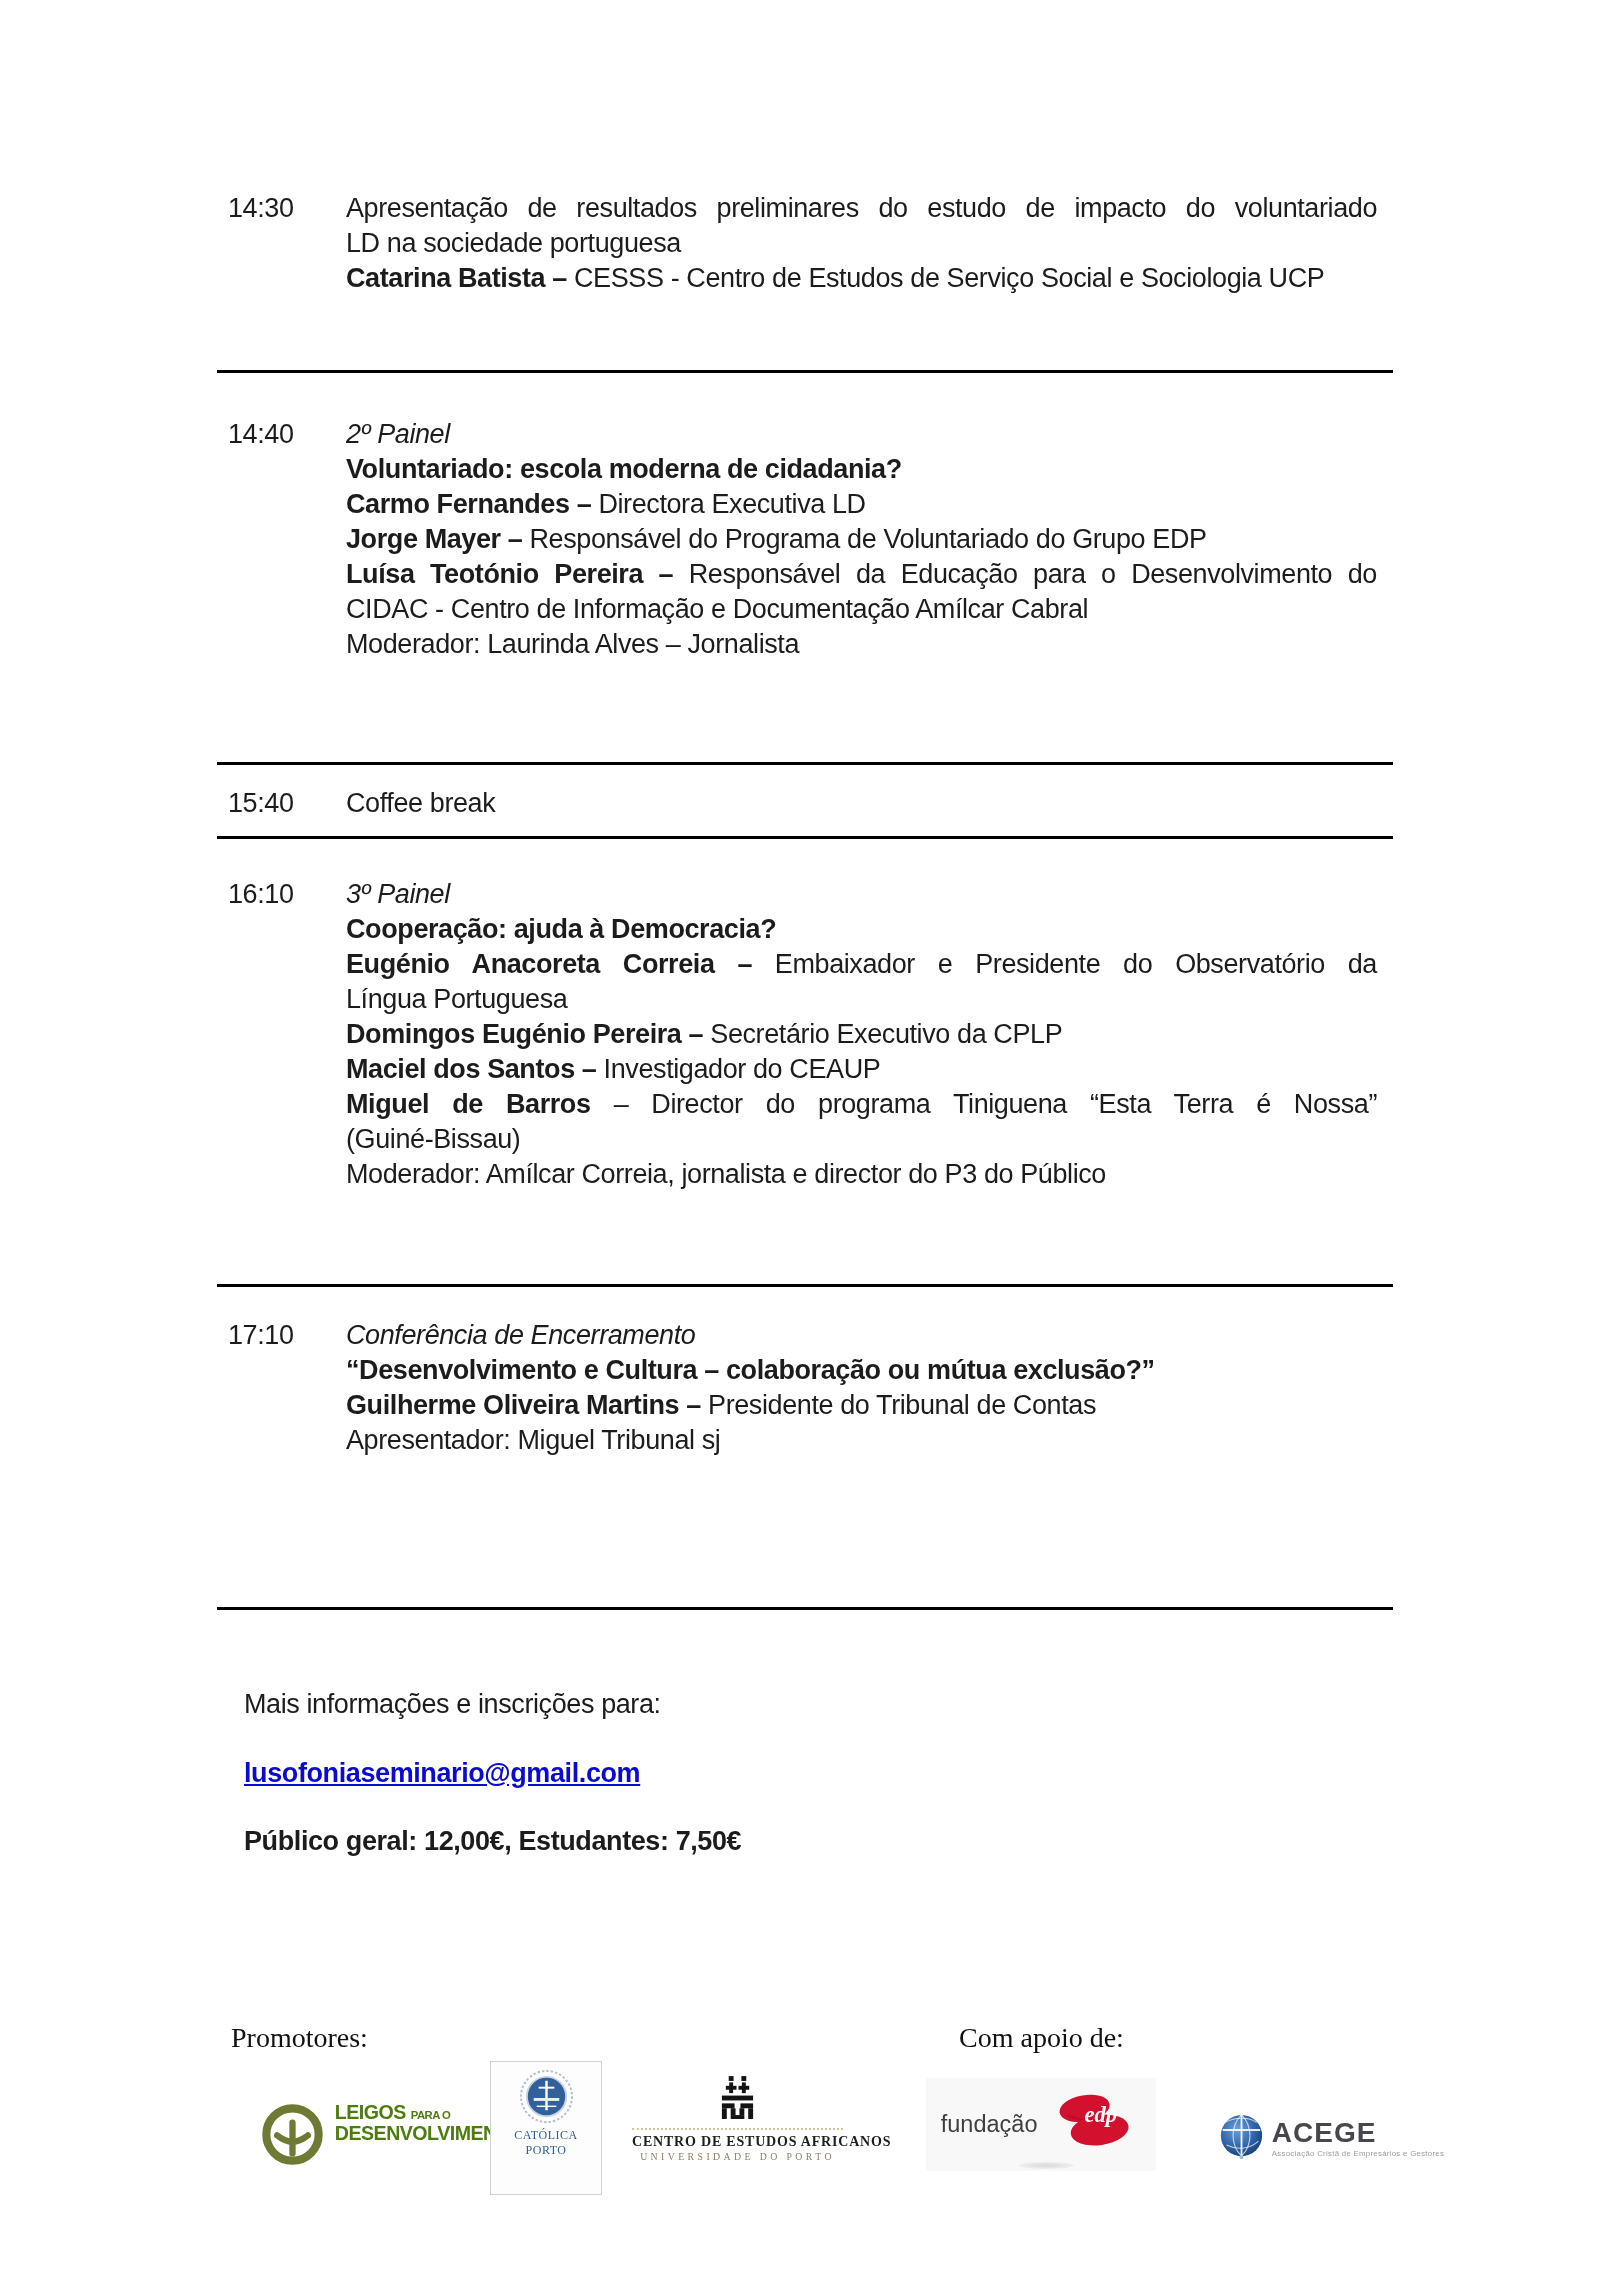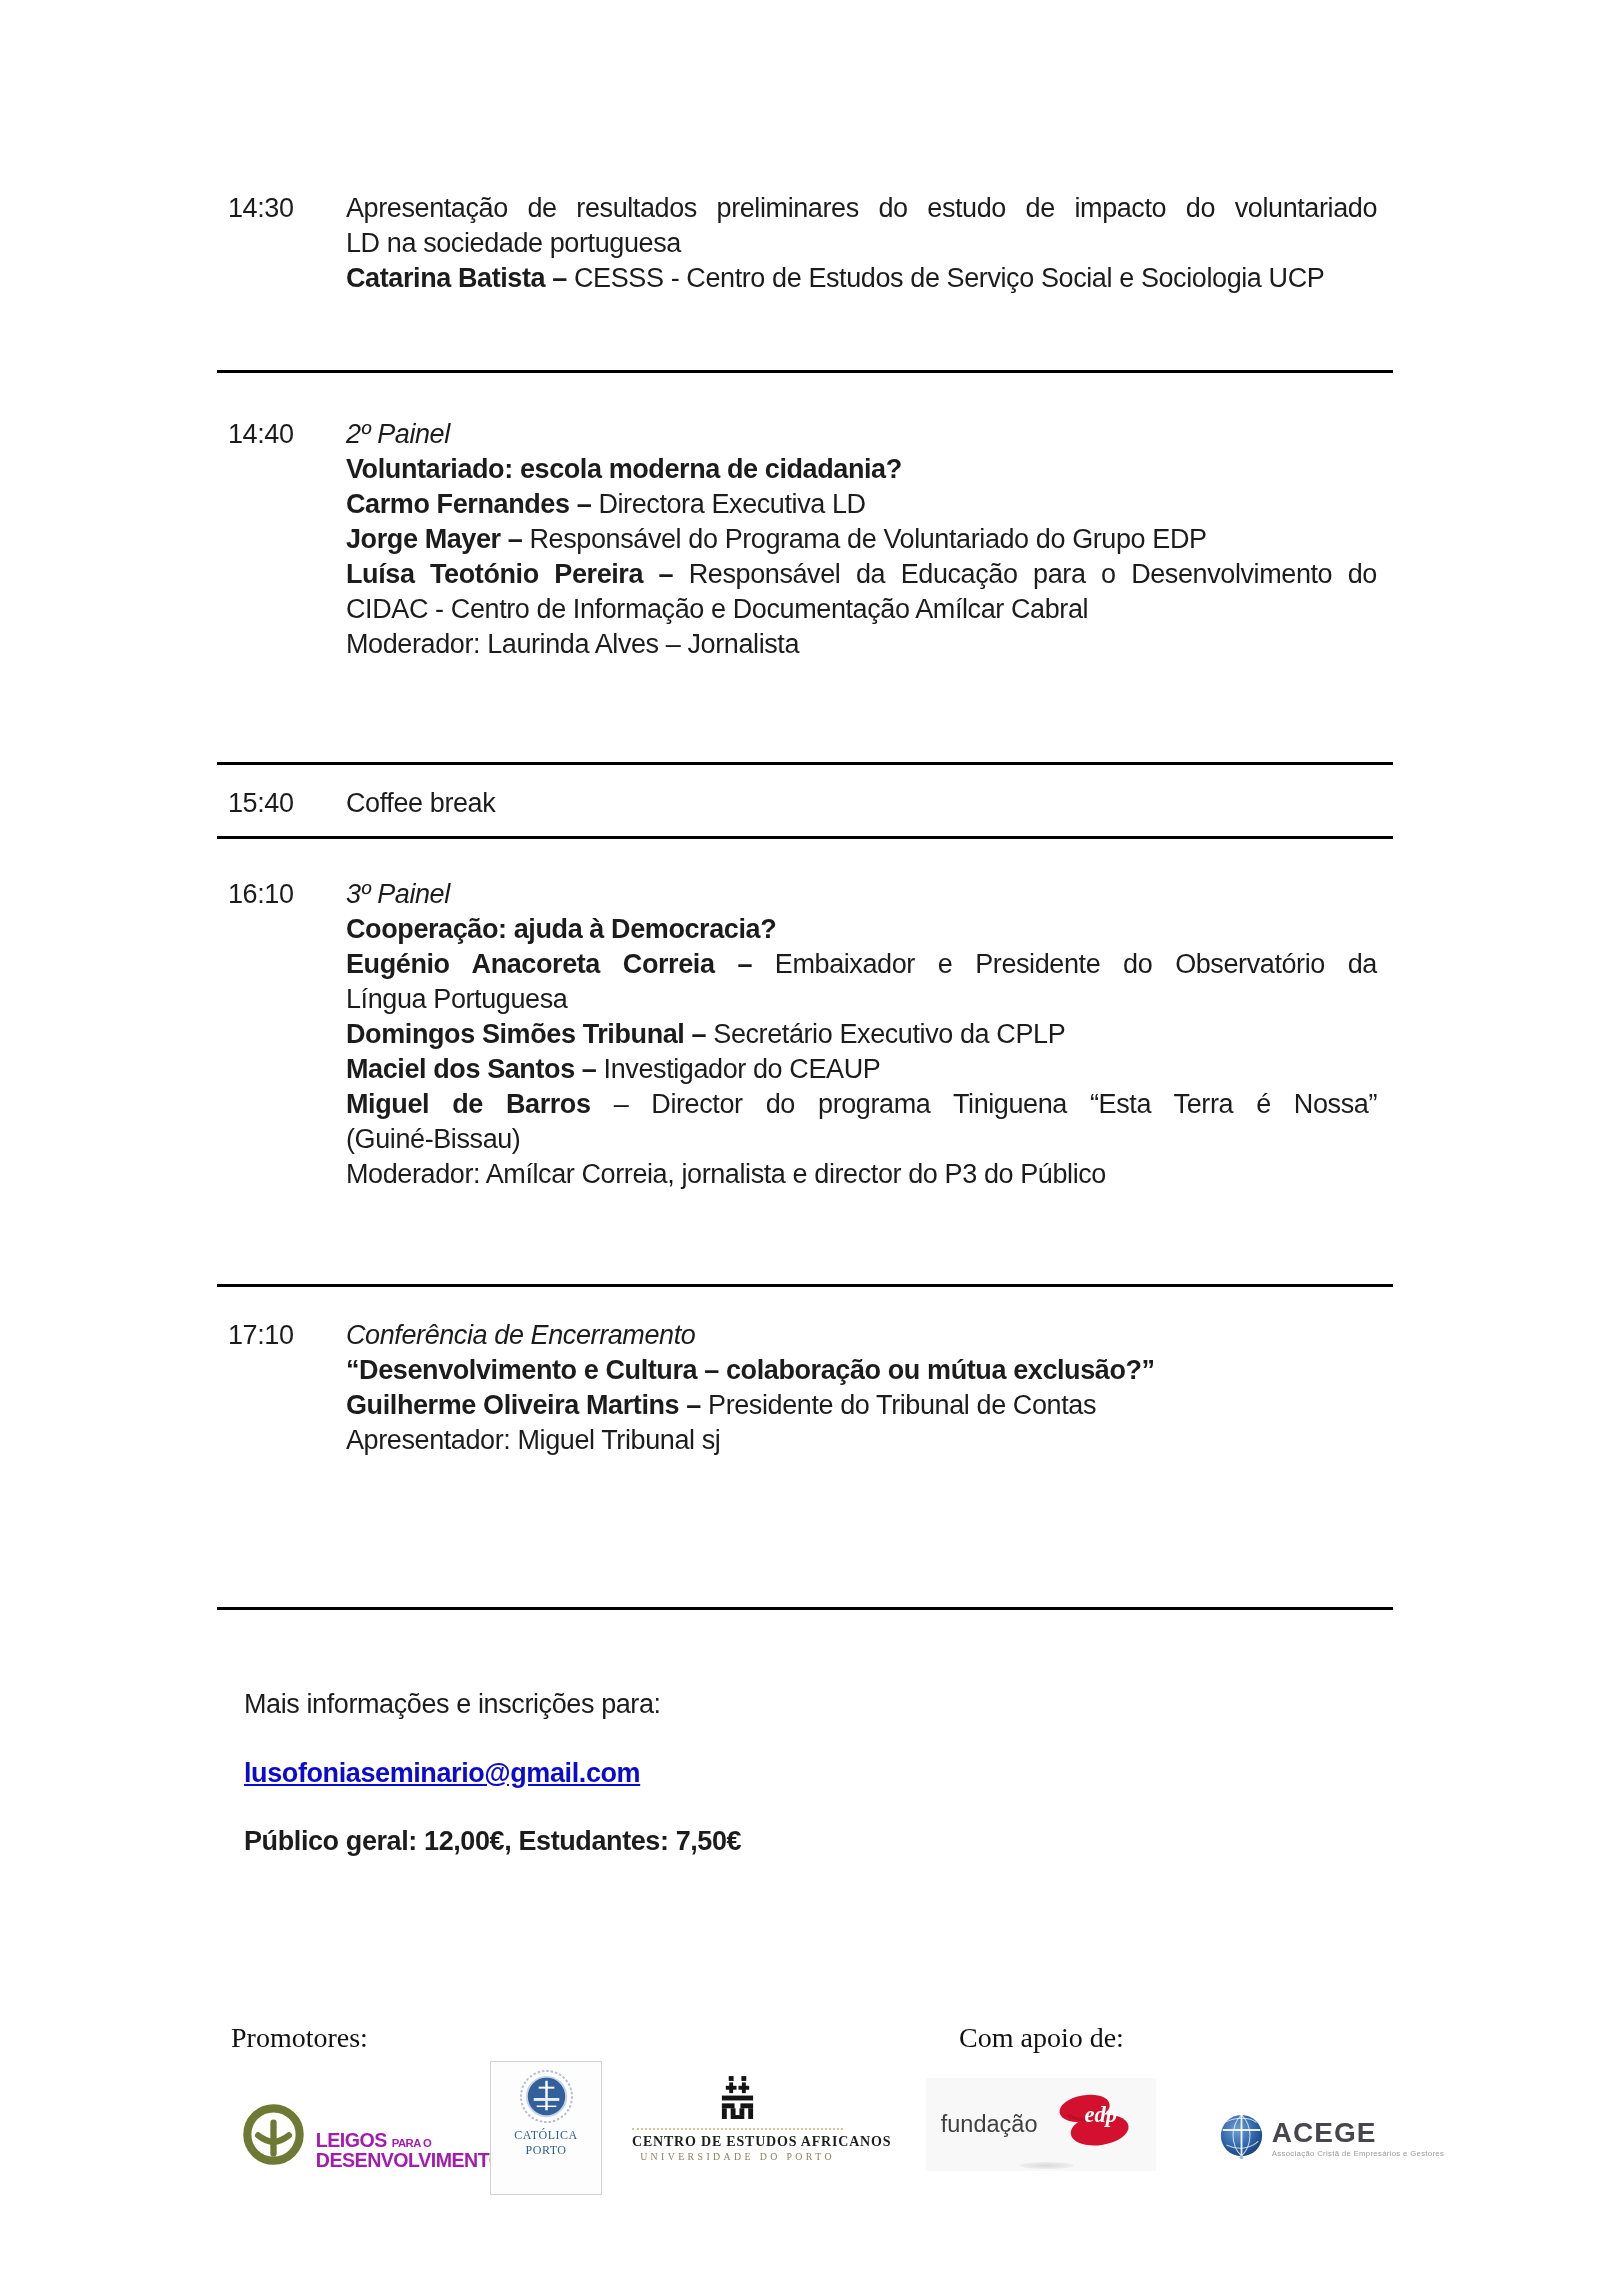--- a/index.html
+++ b/index.html
@@ -15,21 +15,21 @@
   .i{font-style:italic;}
   .g9{margin-top:8.8px;}  .g32{margin-top:31px;} .g37{margin-top:36px;} .g38{margin-top:37px;}
   .g39{margin-top:38px;} .g41{margin-top:40px;} .g43{margin-top:42px;} .g44{margin-top:43px;}
   .g46{margin-top:45px;}
   .rule{position:absolute;left:217px;width:1176px;height:2.9px;background:#000;}
   
   .fline{position:absolute;left:228px;margin:16px;font-size:27px;line-height:35px;letter-spacing:-0.4px;}
   .email{color:#0b0bcf;font-weight:bold;text-decoration:underline;cursor:pointer;}
   
   .slabel{position:absolute;margin:0;font-family:"Liberation Serif",serif;font-size:28px;color:#111;}
-  .leigos{position:absolute;left:241px;top:2102px;display:flex;align-items:flex-end;gap:9.8px;color:#a21caf;}
+  .leigos{position:absolute;left:260px;top:2102px;display:flex;align-items:flex-start;gap:9.8px;color:#4d7c0f;}
   .leigos .txt{line-height:1.05;font-weight:bold;letter-spacing:-0.5px;}
   .leigos .l1{font-size:19.6px;} .leigos .l1 .small{font-size:11.3px;margin-left:4.9px;}
   .leigos .l2{font-size:19.6px;}
   .catolica{position:absolute;left:490px;top:2061px;width:110px;height:125px;background:#fdfdfd;
             border:1px solid #d2d2d2;text-align:center;padding-top:6.9px;box-sizing:content-box;}
   .catolica .ct{font-family:"Liberation Serif",serif;font-size:12px;letter-spacing:0.5px;
             color:#2d5f96;line-height:1.25;}
   .ceaup{position:absolute;left:632px;top:2076px;width:211px;text-align:center;}
   .ceaup .dots{border-top:2px dotted #d6c59a;margin:2.9px 0 3.9px 0;}
   .ceaup .c1{font-family:"Liberation Serif",serif;font-size:14px;font-weight:bold;
@@ -85,21 +85,21 @@
 
   <div class="rule" style="top:836px"></div>
 
   <section class="row" style="top:877px">
     <div class="t">16:10</div>
     <div class="c">
       <p class="i">3º Painel</p>
       <p class="b g9">Cooperação: ajuda à Democracia?</p>
       <p class="jl g46"><span class="b">Eugénio Anacoreta Correia – </span><span>Embaixador e Presidente do Observatório da</span></p>
       <p>Língua Portuguesa</p>
-      <p><span class="b">Domingos Simões Tribunal – </span><span>Secretário Executivo da CPLP</span></p>
+      <p><span class="b">Domingos Eugénio Pereira – </span><span>Secretário Executivo da CPLP</span></p>
       <p><span class="b">Maciel dos Santos – </span><span>Investigador do CEAUP</span></p>
       <p class="jl"><span class="b">Miguel de Barros</span><span> – Director do programa Tiniguena “Esta Terra é Nossa”</span></p>
       <p>(Guiné-Bissau)</p>
       <p class="g32">Moderador: Amílcar Correia, jornalista e director do P3 do Público</p>
     </div>
   </section>
 
   <div class="rule" style="top:1284px"></div>
 
   <section class="row" style="top:1318px">

